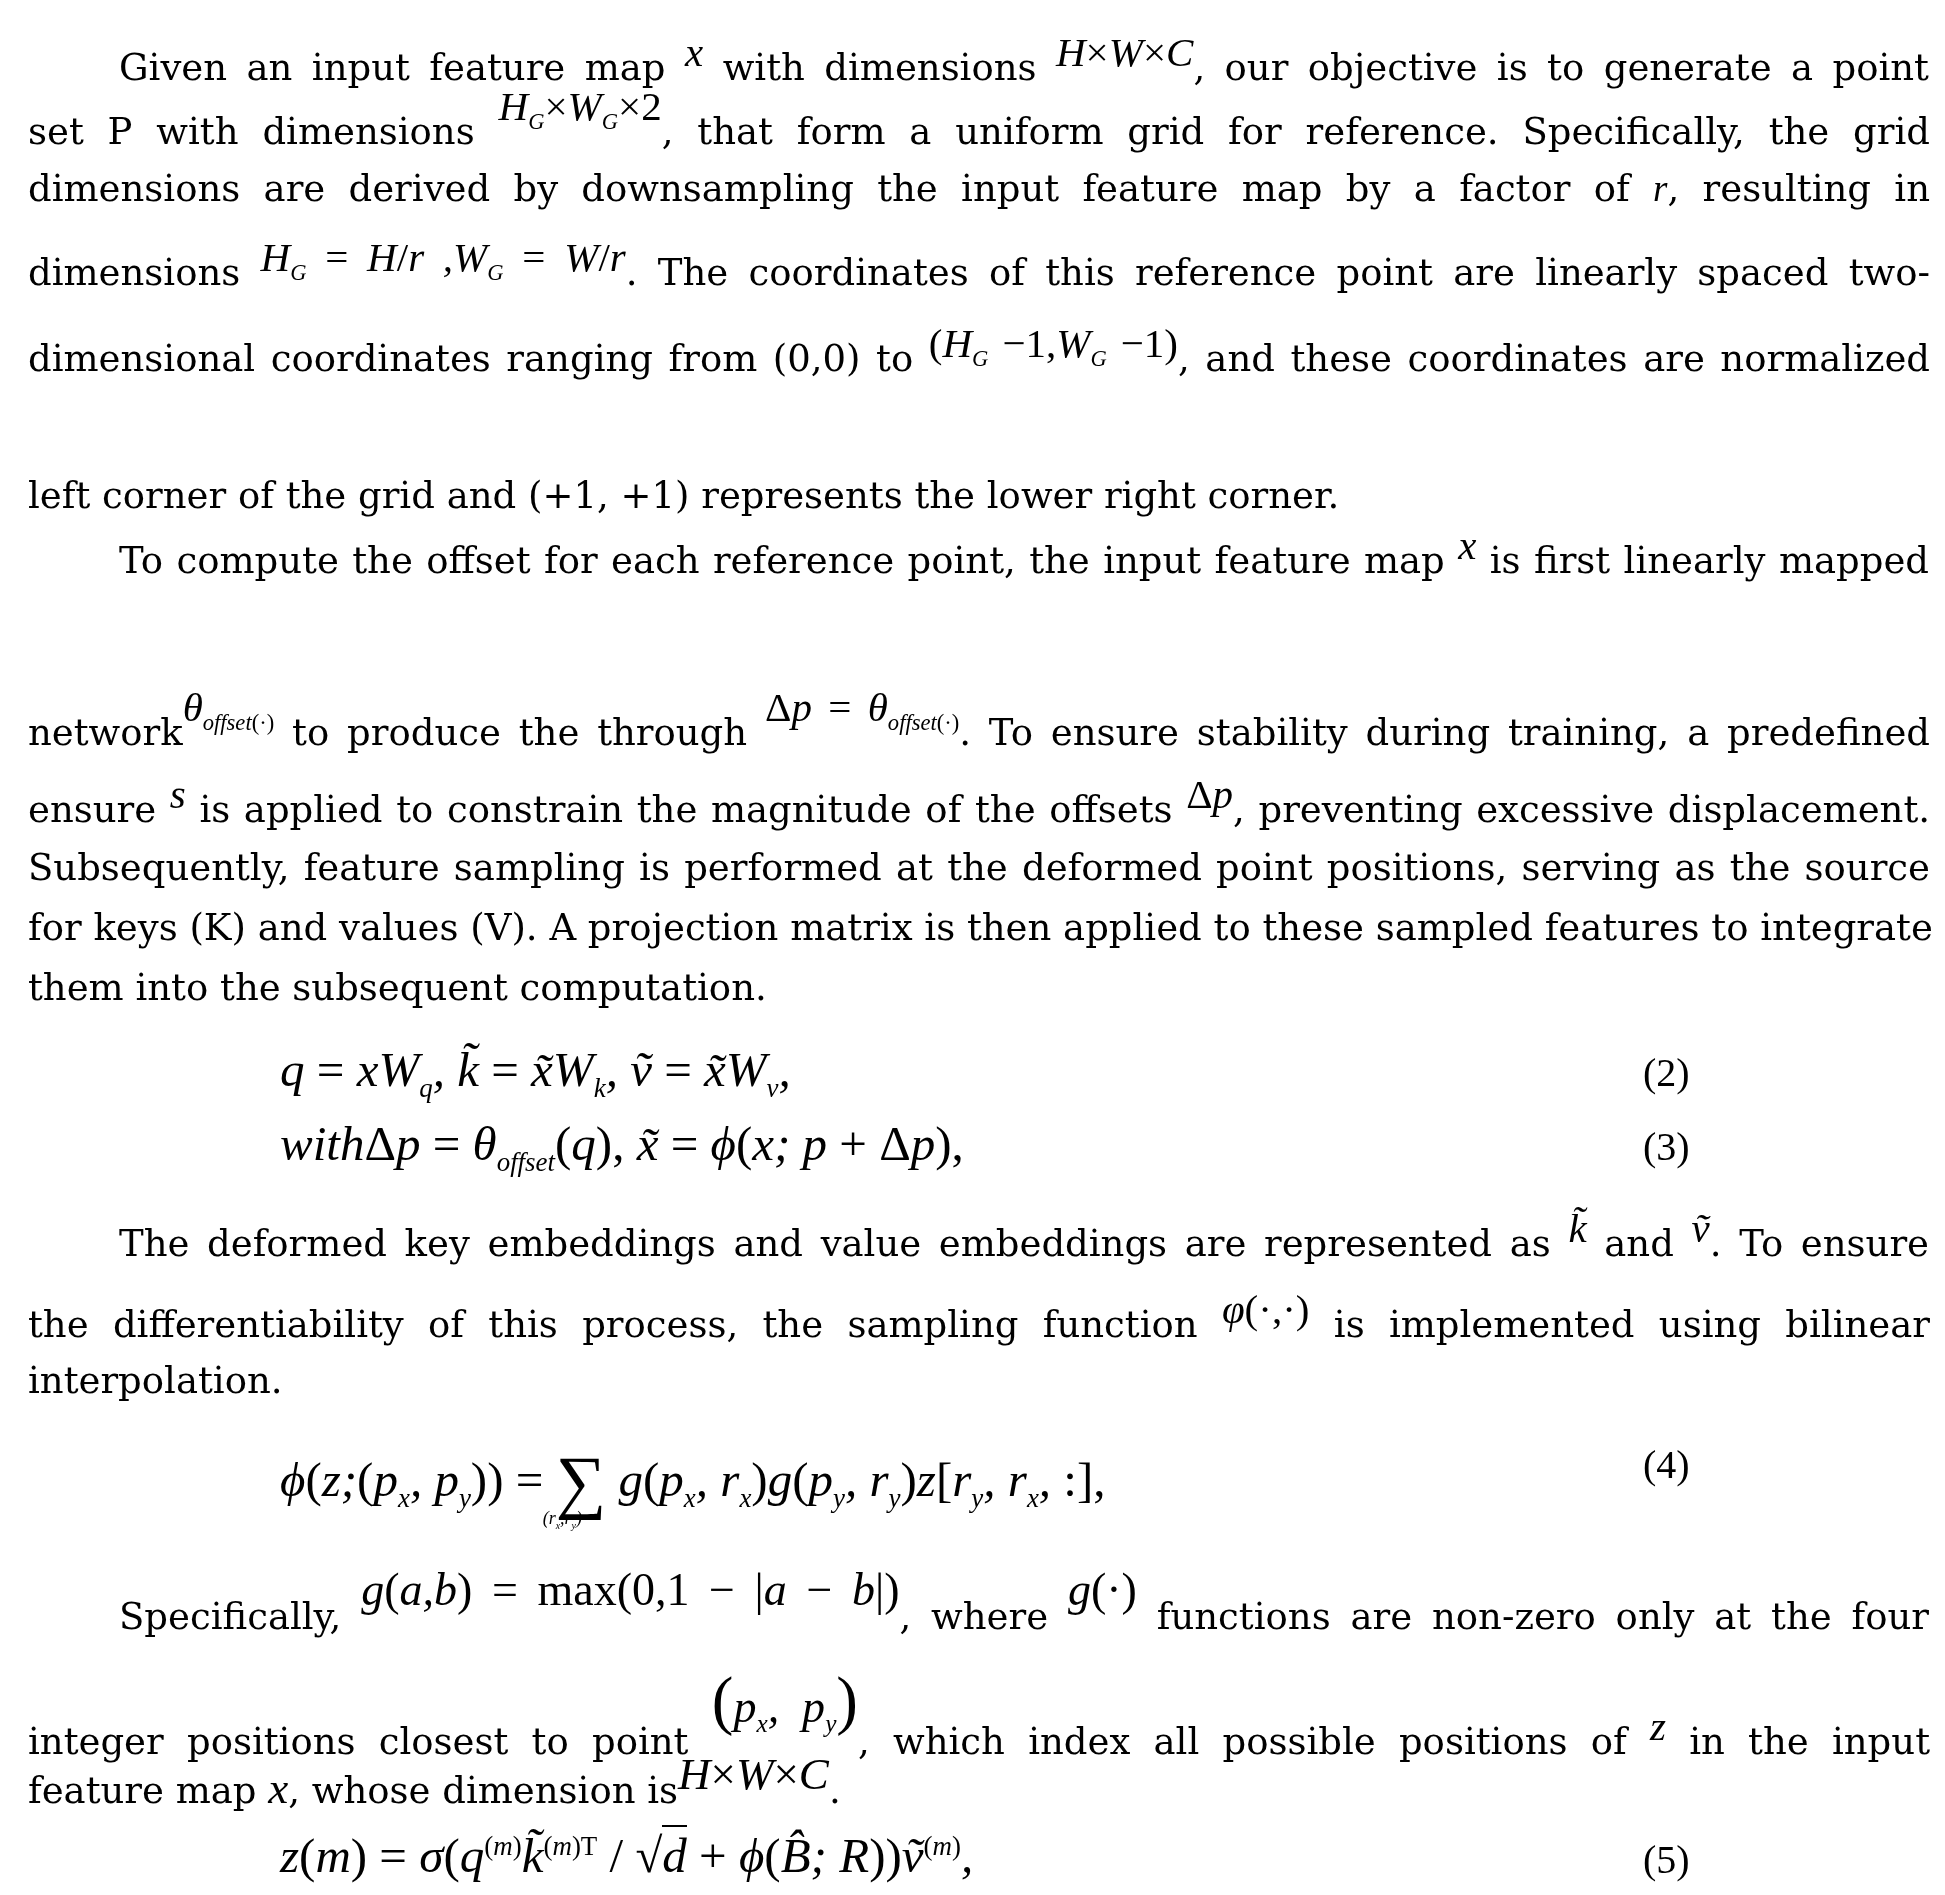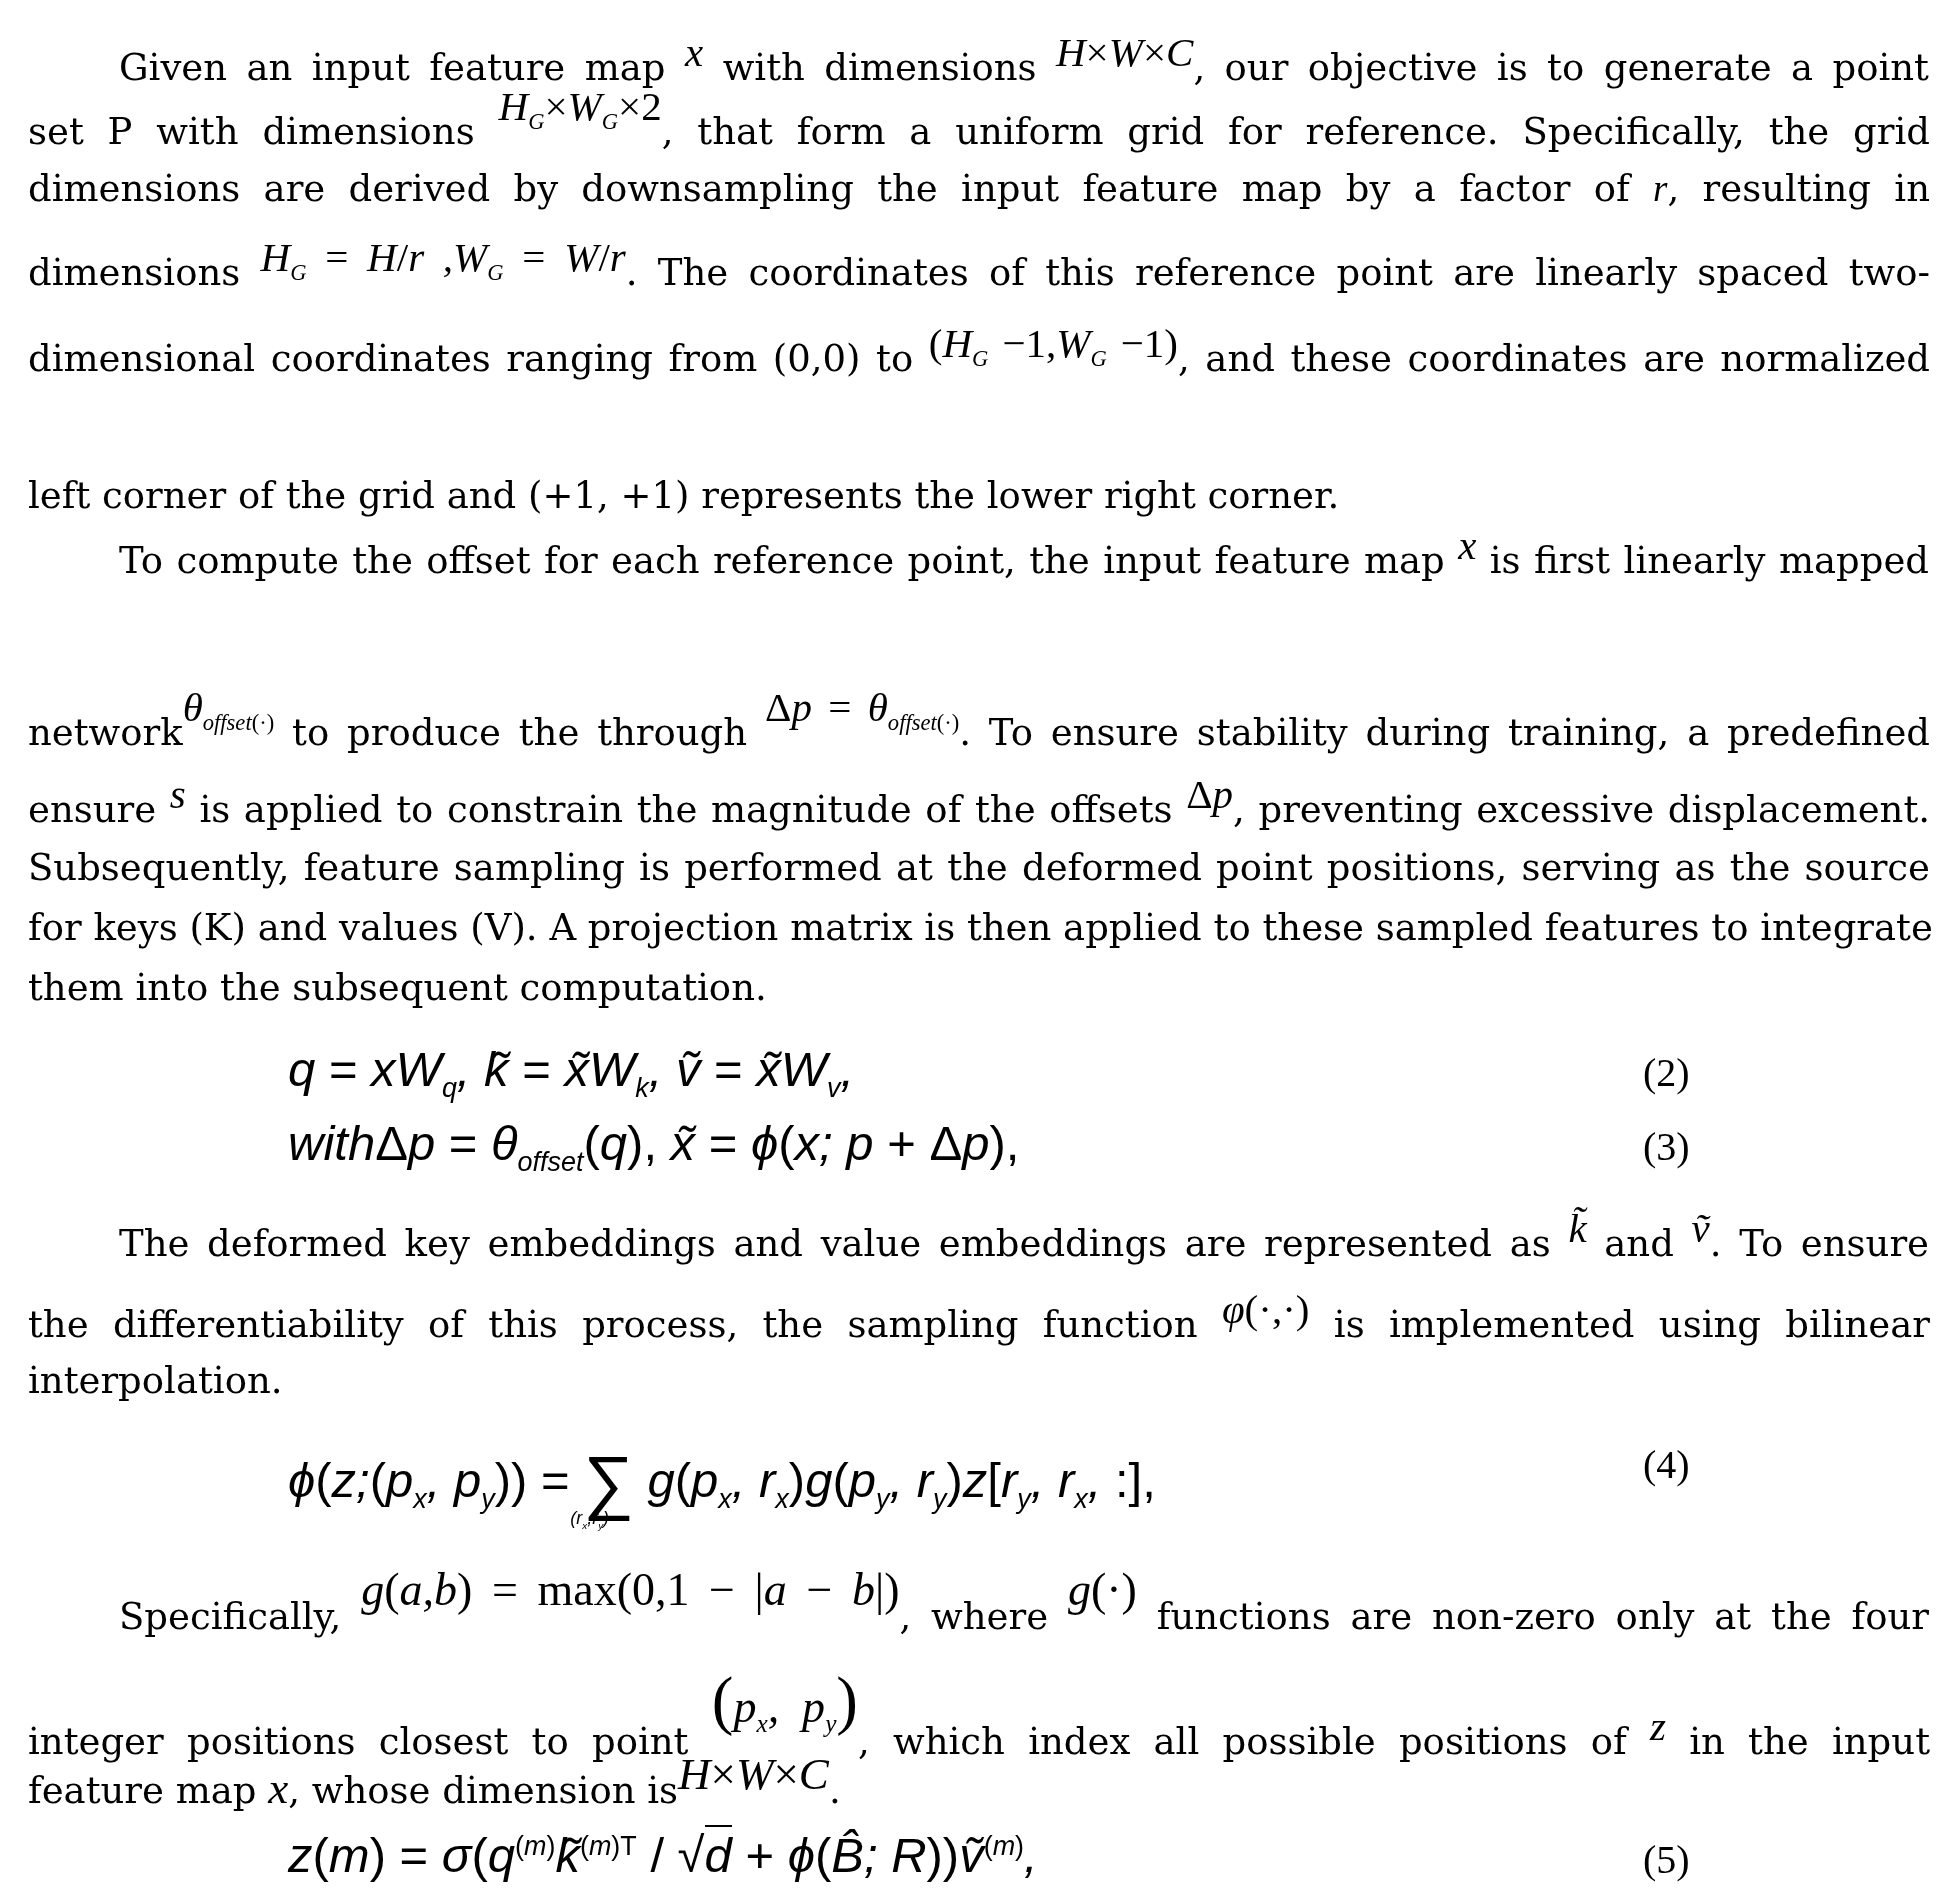--- a/index.html
+++ b/index.html
@@ -12,22 +12,22 @@
     transform-origin: left bottom;
   }
   .line.justify { text-align: justify; text-align-last: justify; }
   .line.indent { left: 119px; width: 1810px; }
   .m { font-family: "Liberation Serif", "DejaVu Serif", serif; font-style: italic; font-size: 41px; }
   .m .up { font-style: normal; }
   .m sub, .m sup { font-size: 0.55em; }
   .raise { position: relative; top: -14px; }
   .raise-big { position: relative; top: -24.5px; }
   .eq {
-    position: absolute; left: 288px;
-    font-family: Liberation Sans, sans-serif; font-style: italic;
+    position: absolute; left: 280px;
+    font-family: Liberation Serif, serif; font-style: italic;
     font-size: 49px; line-height: 1; white-space: nowrap;
   }
   .eq .up { font-style: normal; }
   .eq sub, .eq sup { font-size: 0.55em; }
   .eqnum {
     position: absolute; left: 1643px;
     font-family: "Liberation Serif", "DejaVu Serif", serif;
     font-size: 40px; line-height: 1;
   }
   .sumblock { display: inline-block; position: relative; text-align: center; vertical-align: baseline; }

